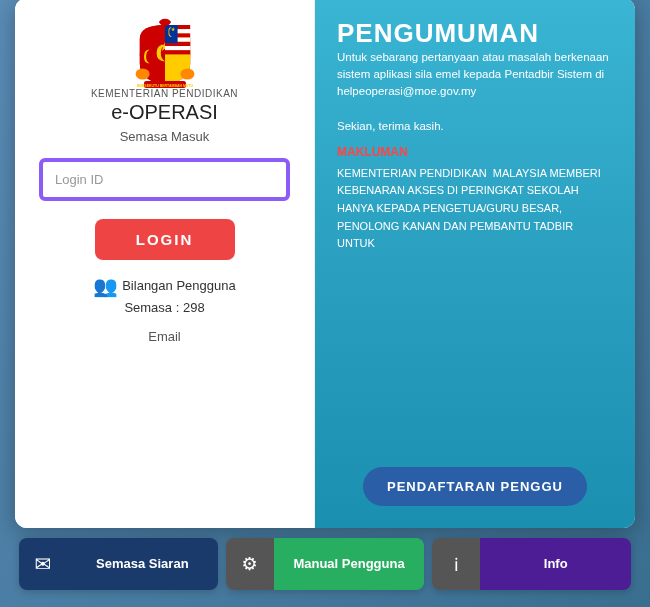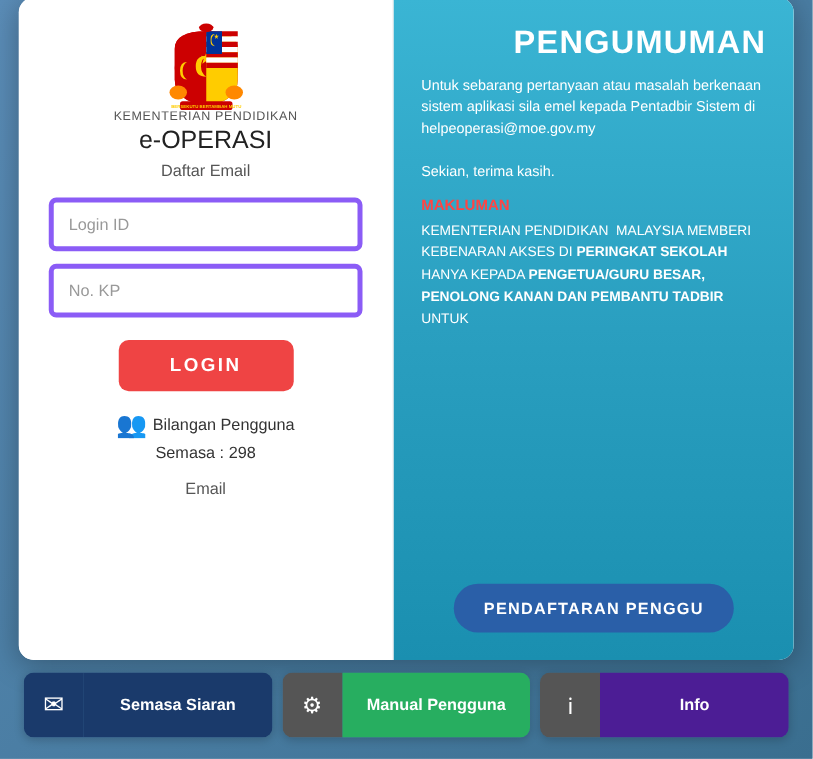--- a/index.html
+++ b/index.html
@@ -148,24 +148,23 @@
       background: linear-gradient(180deg, #3ab5d4 0%, #2a9fc0 50%, #1a8fb0 100%);
       padding: 20px 22px;
       color: white;
       overflow: hidden;
       position: relative;
     }
 
     .pengumuman-title {
       font-size: 26px;
       font-weight: 900;
-      text-align: right;
+      text-align: left;
       color: white;
       letter-spacing: 1px;
-      margin-bottom: 12px;
     }
 
     .announcement-text {
       font-size: 11.5px;
       line-height: 1.5;
       color: white;
       margin-bottom: 10px;
     }
 
     .makluman-label {
@@ -175,21 +174,21 @@
       margin-bottom: 6px;
     }
 
     .makluman-text {
       font-size: 11px;
       line-height: 1.6;
       color: white;
     }
 
     .makluman-text strong {
-      font-weight: 700;
+      font-weight: 400;
     }
 
     .pendaftaran-btn {
       position: absolute;
       bottom: 22px;
       left: 50%;
       transform: translateX(-50%);
       background: #2a5fa8;
       color: white;
       border: none;
@@ -316,24 +315,23 @@
 
       <rect x="20" y="90" width="60" height="10" rx="3" fill="#cc0001"></rect>
       <text x="50" y="98" text-anchor="middle" font-size="5" fill="#ffcc00" font-weight="bold">BERSEKUTU BERTAMBAH MUTU</text>
 
       <ellipse cx="50" cy="6" rx="8" ry="5" fill="#cc0001"></ellipse>
       <path d="M42 6 Q50 0 58 6" stroke="#cc0001" stroke-width="2" fill="none"></path>
     </svg>
 
     <div class="ministry-name">KEMENTERIAN PENDIDIKAN</div>
     <div class="app-name">e-OPERASI</div>
-    <div class="daftar-masuk">Daftar Email</div>
+    <div class="daftar-masuk">Semasa Masuk</div>
 
     <input class="input-field" type="text" placeholder="Login ID" style="">
-    <input class="input-field" type="text" placeholder="No. KP" style="">
 
     <button class="login-btn">LOGIN</button>
 
     <div class="user-count-section">
       <div class="user-icons-row">
         <span class="user-icon">👥</span>
         <span class="bilangan-text">Bilangan Pengguna</span>
       </div>
       <div class="semasa-count">Semasa : 298</div>
     </div>

